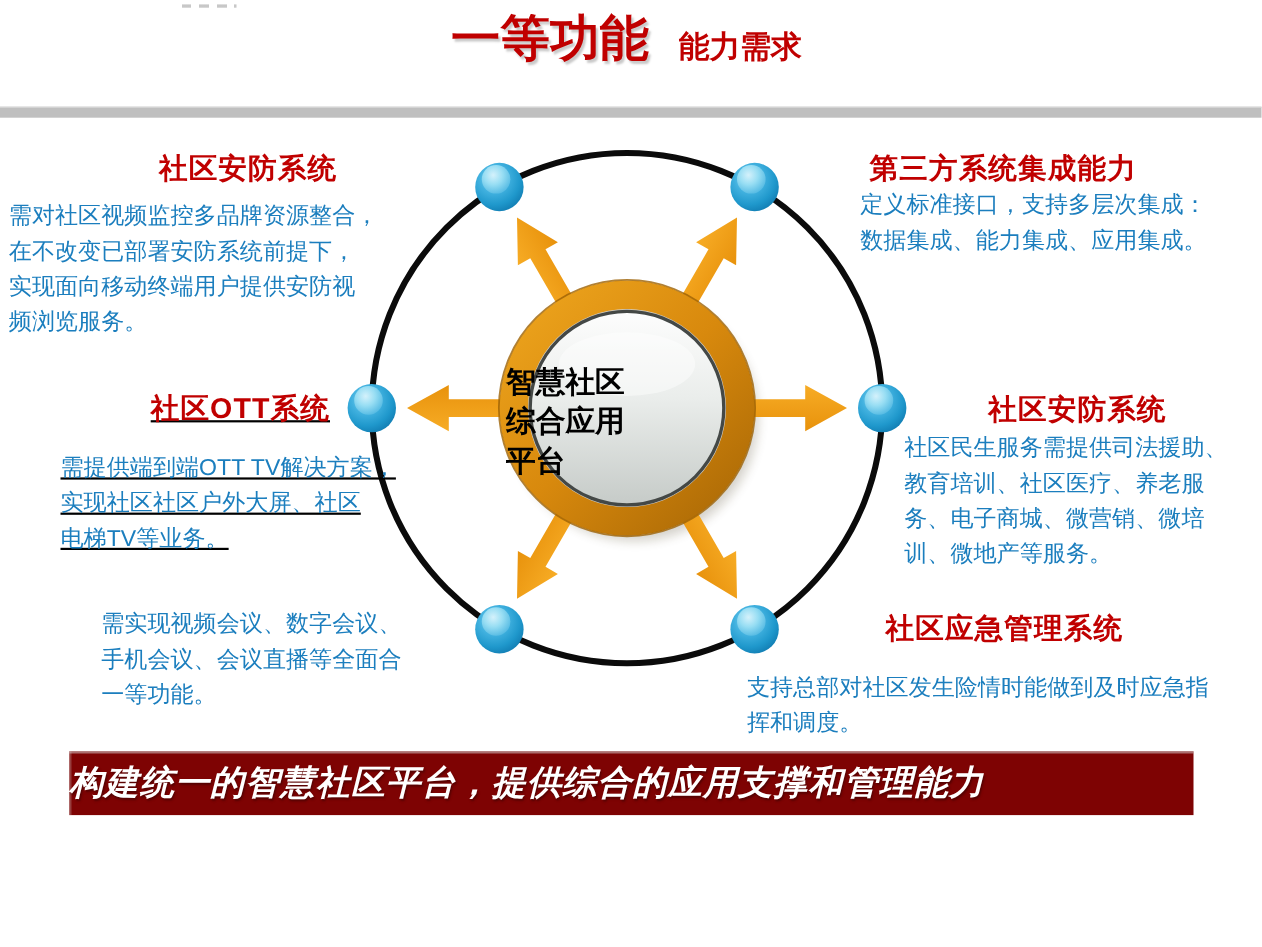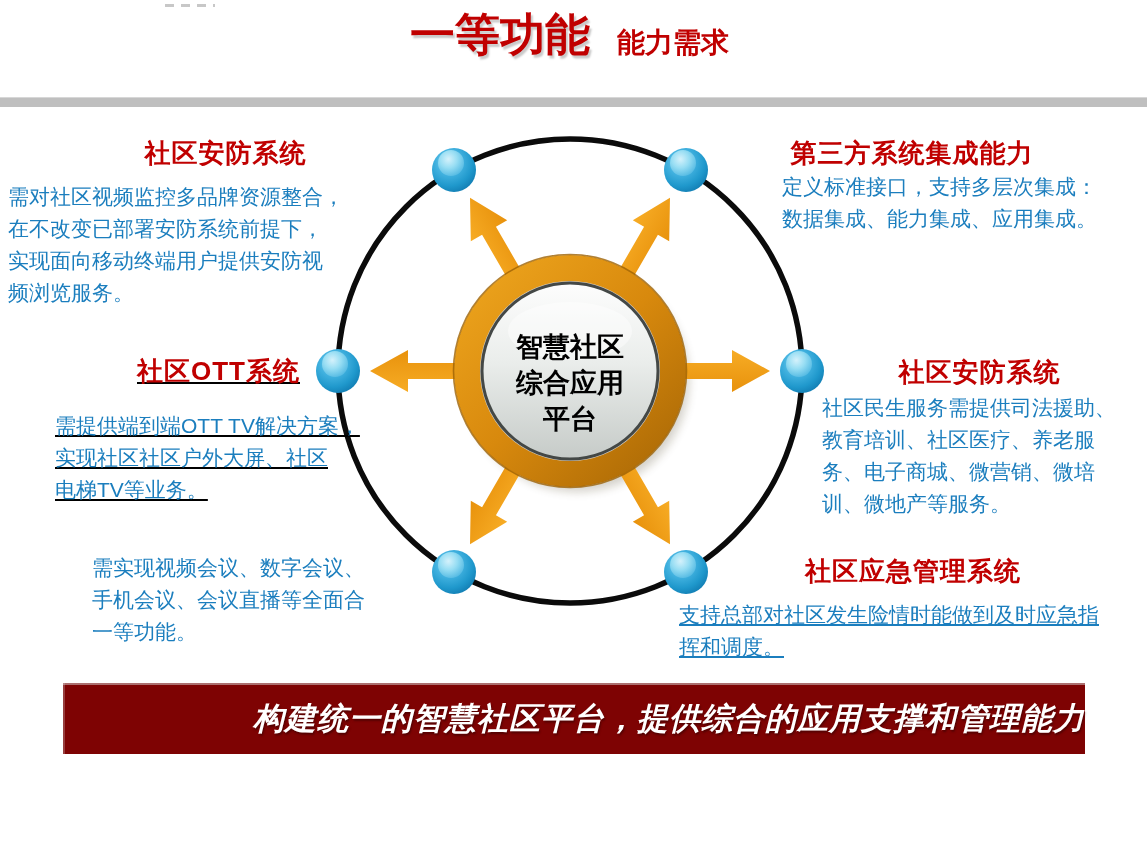--- a/index.html
+++ b/index.html
@@ -31,21 +31,21 @@
   .gray-bar{
     position:absolute;left:0;top:97px;width:1147px;height:10px;
     background:#BFBFBF;border-top:1px solid #d7d7d7;
   }
 
   .diagram-svg{position:absolute;left:0;top:0;}
 
   .center-label{
     position:absolute;left:460px;top:329px;width:220px;
     font-size:27px;line-height:36px;font-weight:bold;color:#000;
-    text-align:center;white-space:pre-line;
+    text-align:left;white-space:pre-line;
   }
 
   .sys{position:absolute;}
   .sys-label{
     font-size:26px;line-height:30px;font-weight:bold;color:var(--red);
     white-space:nowrap;letter-spacing:1px;text-align:center;
   }
   .sys-desc{
     font-size:21px;line-height:32px;color:var(--blue);
     white-space:pre-line;width:max-content;
@@ -63,26 +63,26 @@
   #sys-ott .sys-desc{margin-top:24px;margin-left:47px;}
 
   #sys-livelihood{left:843px;top:357px;}
   #sys-livelihood .sys-desc{margin-left:-21px;margin-top:5px;}
 
   #sys-conference{left:92px;top:546px;width:318px;}
   #sys-conference .sys-label{text-align:right;}
   #sys-conference .sys-desc{margin-top:6px;}
 
   #sys-emergency{left:727px;top:556px;}
-  #sys-emergency .sys-desc{margin-left:-48px;margin-top:13px;text-decoration:underline;}
+  #sys-emergency .sys-desc{margin-left:-48px;margin-top:24px;}
 
   .banner{
-    position:absolute;left:63px;top:683px;width:1022px;height:71px;
+    position:absolute;left:63px;top:683px;width:1022px;height:58px;
     background:var(--banner);
-    display:flex;align-items:center;justify-content:flex-end;
+    display:flex;align-items:center;justify-content:flex-start;
     box-shadow:inset 0 2px 0 rgba(210,200,200,.55), inset 2px 0 0 rgba(210,200,200,.3);
     font-family:Liberation Serif, serif;
   }
   .banner-text{
     color:#fff;font-size:31px;font-weight:bold;font-style:italic;
     letter-spacing:1px;white-space:nowrap;
     text-shadow:1px 2px 2px rgba(0,0,0,.35);
   }
 </style>
 </head>

